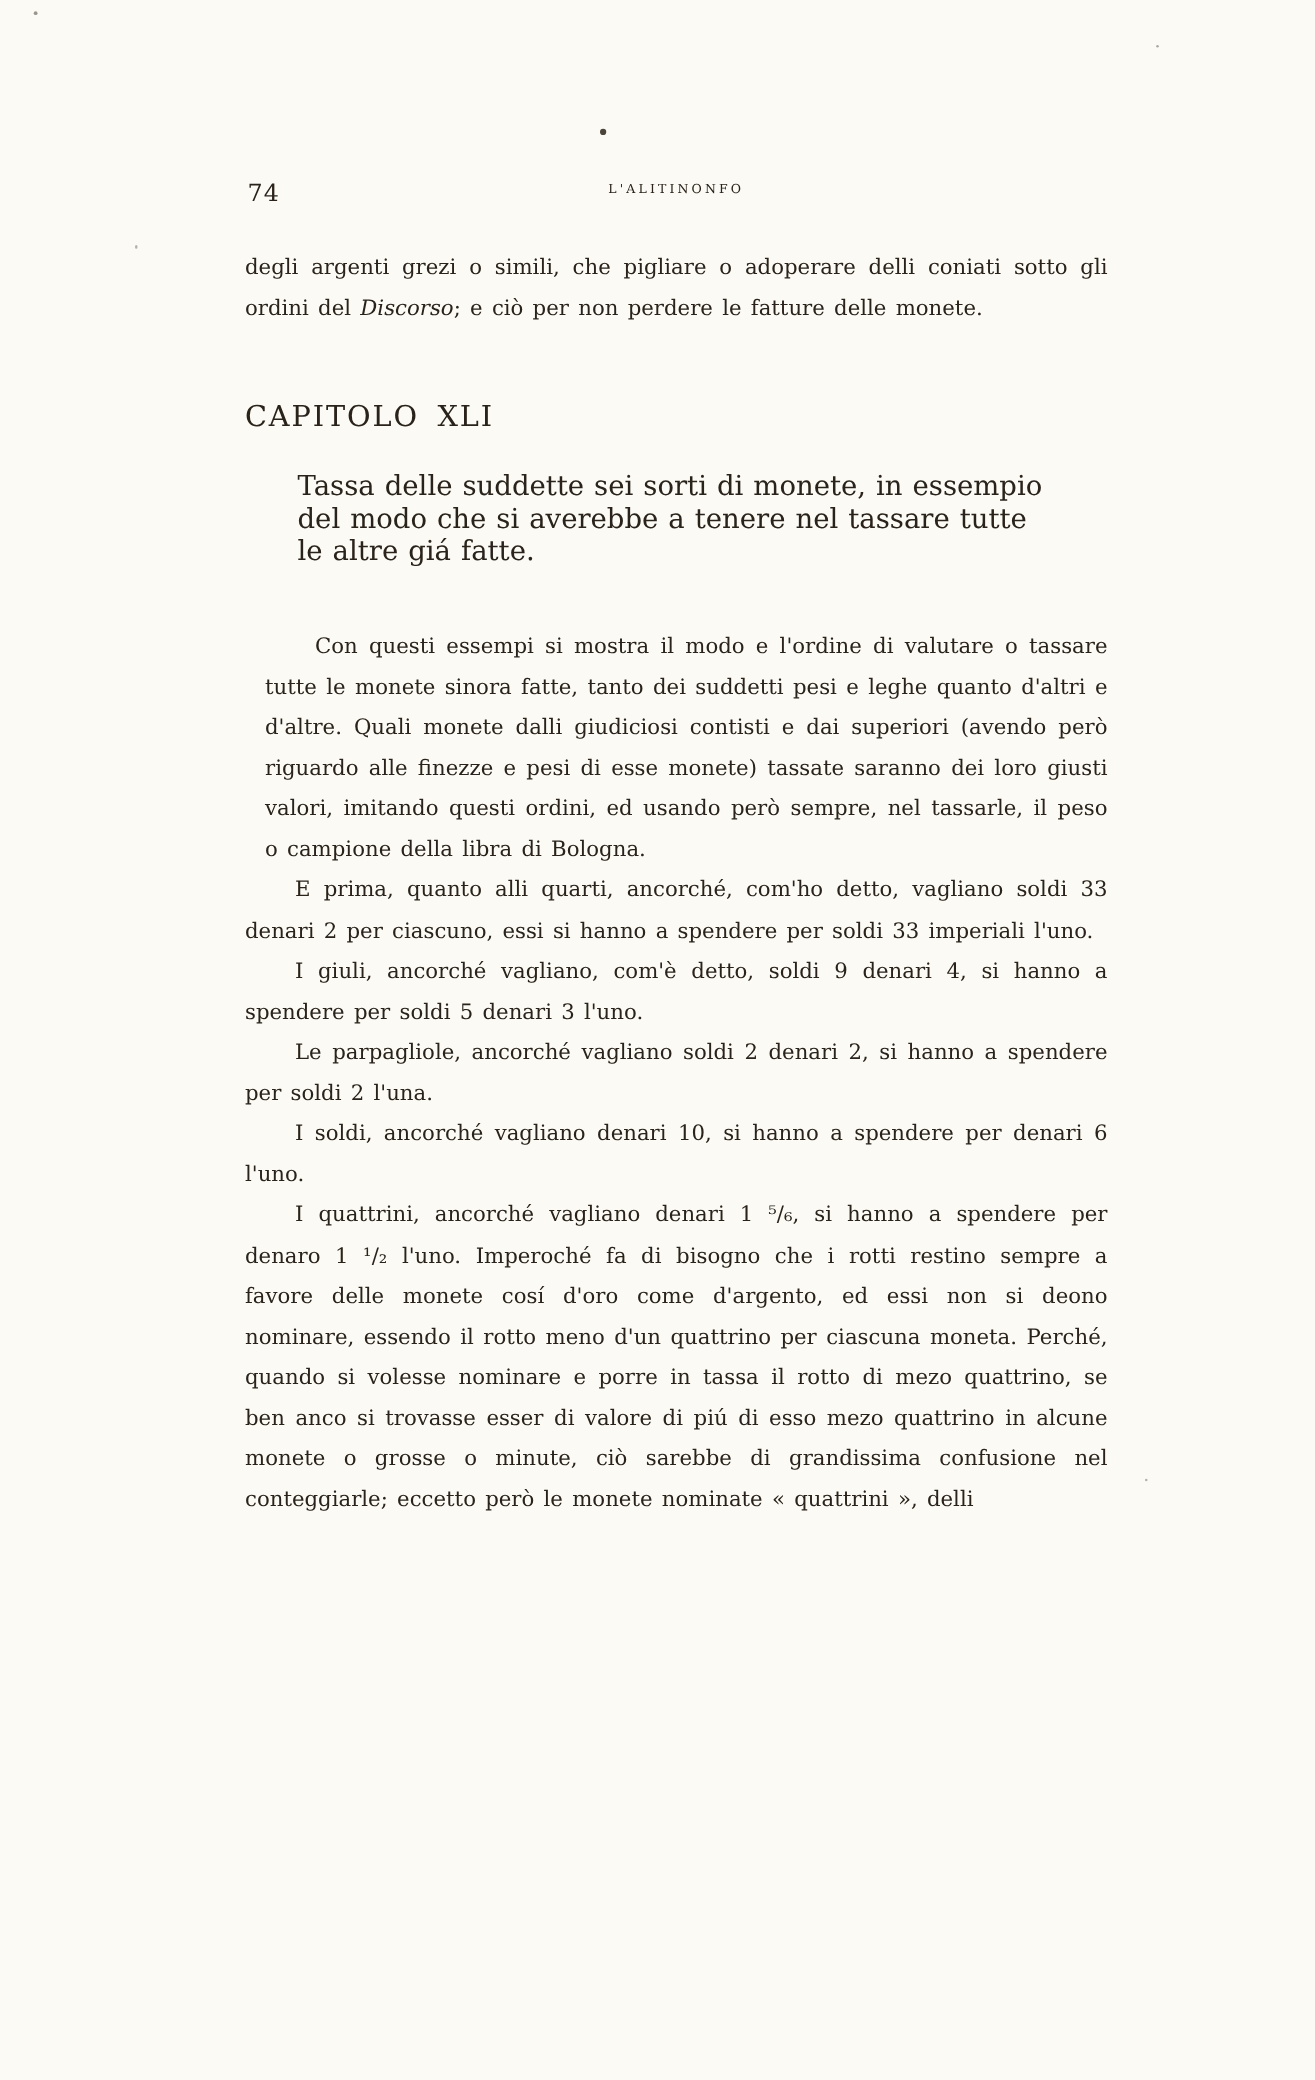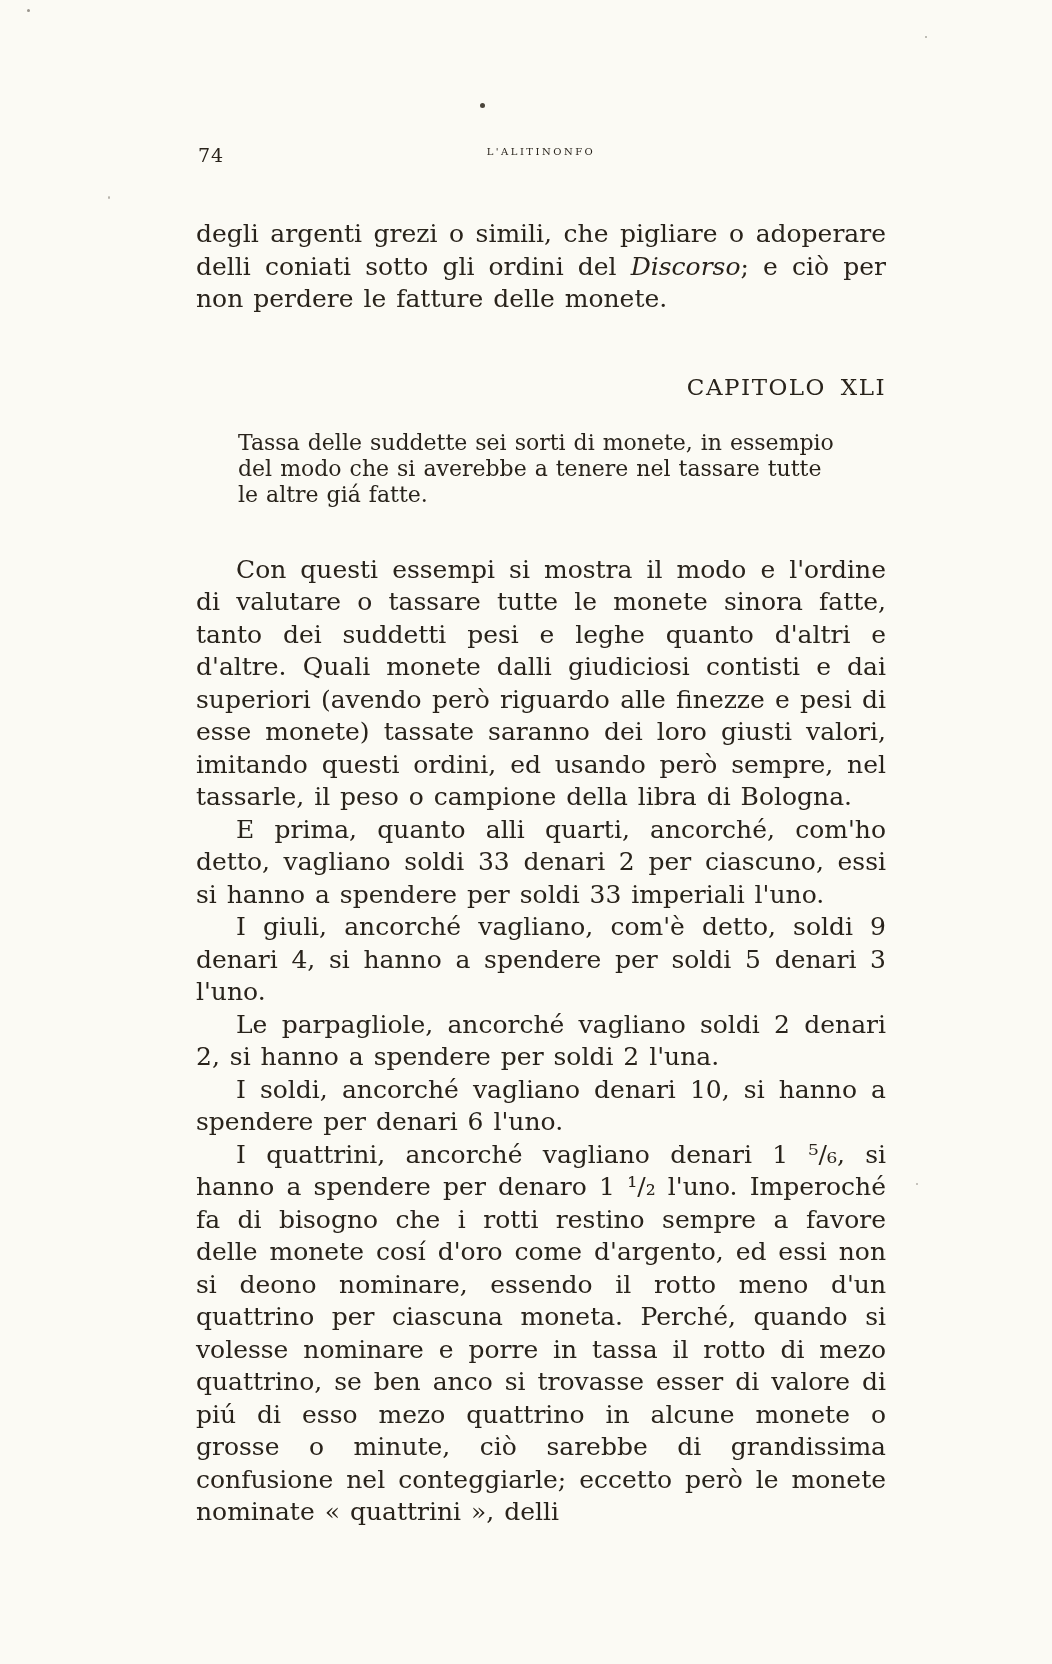--- a/index.html
+++ b/index.html
@@ -19,63 +19,63 @@
   }
   .content {
     position: absolute;
     left: 196px;
     top: 144px;
     width: 690px;
   }
   .page-header {
     position: relative;
     height: 26px;
-    margin-bottom: 48px;
+    margin-bottom: 28px;
   }
   .page-num {
     position: absolute;
     left: 2px;
     top: 0;
     font-size: 19px;
     letter-spacing: 1px;
   }
   .running-header {
     display: block;
     text-align: center;
     font-size: 10px;
     letter-spacing: 2.5px;
     padding-top: 2px;
   }
   p { margin: 0; }
   .body-text {
-    font-size: 25px;
+    font-size: 17px;
     line-height: 32.5px;
     text-align: justify;
     word-spacing: 2px;
   }
   .no-indent { text-indent: 0; }
   .body-para { text-indent: 40px; }
   .italic { font-style: italic; }
   .chapter-title {
     margin: 58px 0 0 0;
-    text-align: right;
+    text-align: left;
     font-size: 23px;
     font-weight: normal;
     letter-spacing: 1.5px;
     word-spacing: 6px;
   }
   .chapter-subtitle {
     margin: 30px auto 0 auto;
     max-width: 606px;
     text-align: left;
     font-size: 22px;
     line-height: 26px;
     word-spacing: 1px;
   }
-  .first-body { margin-top: 46px; }
+  .first-body { margin-top: 46px; margin-left: 16px; }
   .speck {
     position: absolute;
     background: #4a443a;
     border-radius: 50%;
   }
   .speck-a { left: 480px; top: 103px; width: 5px; height: 5px; }
   .speck-b { left: 27px;  top: 9px;   width: 3px; height: 3px; opacity: .55; }
   .speck-c { left: 925px; top: 36px;  width: 2px; height: 2px; opacity: .45; }
   .speck-d { left: 108px; top: 196px; width: 2px; height: 3px; opacity: .4; }
   .speck-e { left: 916px; top: 1183px; width: 2px; height: 2px; opacity: .4; }

